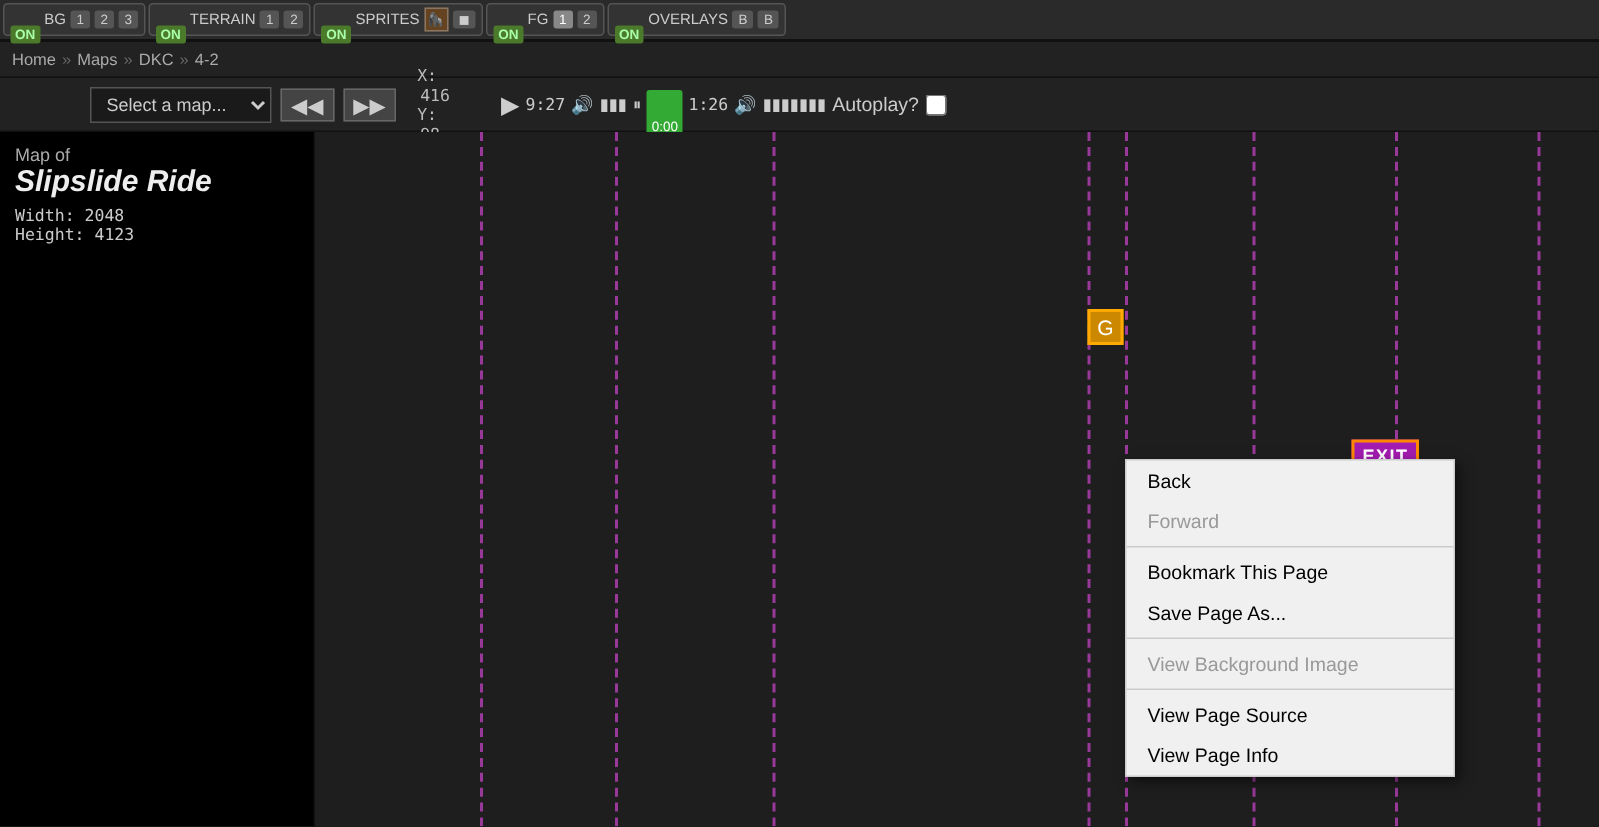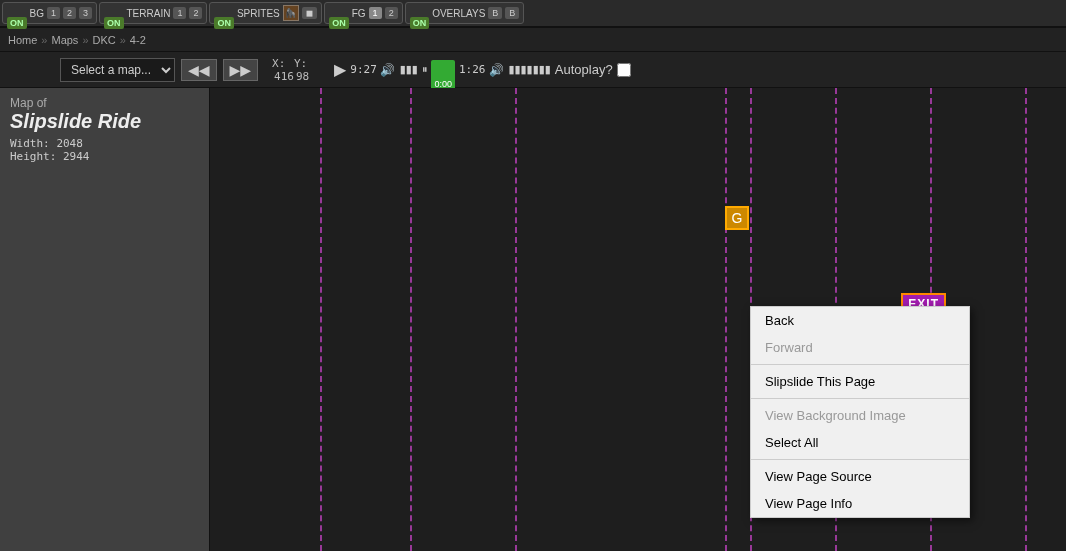--- a/index.html
+++ b/index.html
@@ -302,21 +302,21 @@
 </div>
 
 <div class="map-selector-bar">
   <div class="left-panel" style="flex-direction:row;align-items:center;gap:6px;padding:0 8px;">
     <select class="map-select">
       <option>Select a map...</option>
     </select>
     <button class="nav-btn">◀◀</button>
     <button class="nav-btn">▶▶</button>
 
-    <div style="display:flex;flex-direction:row;margin-left:8px;">
+    <div style="display:flex;flex-direction:column;margin-left:8px;">
       <span style="font-size:11px;color:#bbb;font-family:monospace;">
         <span>X:</span>
         <span style="margin-left:2px;">416</span>
       </span>
       <span style="font-size:11px;color:#bbb;font-family:monospace;">
         <span>Y:</span>
         <span style="margin-left:2px;">98</span>
       </span>
     </div>
   </div>
@@ -331,30 +331,30 @@
     <span class="time-display">1:26</span>
     <span style="color:#ccc;font-size:12px;">🔊</span>
     <span style="color:#ccc;font-size:11px;">▮▮▮▮▮▮▮</span>
     <span class="autoplay-label">Autoplay?</span>
     <input type="checkbox" class="autoplay-check" style="">
   </div>
 </div>
 
 <div style="display:flex;height:calc(551px - 28px - 24px - 36px);">
 
-  <div style="width:210px;padding:8px 10px;background:#404040;border-right:1px solid #111;flex-shrink:0;">
+  <div style="width:210px;padding:8px 10px;background:#000000;border-right:1px solid #111;flex-shrink:0;">
     <div style="font-size:12px;color:#aaa;font-style:normal;">Map of</div>
     <div style="font-size:20px;font-weight:bold;color:#eee;font-style:italic;">Slipslide Ride</div>
     <div style="font-size:11px;color:#ccc;font-family:monospace;margin-top:4px;">
       <span>Width:</span>
       <span>2048</span>
     </div>
     <div style="font-size:11px;color:#ccc;font-family:monospace;">
       <span>Height:</span>
-      <span>2944</span>
+      <span>4123</span>
     </div>
   </div>
 
   <div class="map-canvas" id="map-canvas">
 
     <div class="vline" style="left:110px;"></div>
     <div class="vline" style="left:200px;"></div>
     <div class="vline" style="left:305px;"></div>
     <div class="vline" style="left:515px;"></div>
     <div class="vline" style="left:540px;"></div>
@@ -376,31 +376,31 @@
       <div class="ctx-item">
         <span>Back</span>
       </div>
       <div class="ctx-item disabled">
         <span>Forward</span>
       </div>
 
       <div class="ctx-separator"></div>
 
       <div class="ctx-item">
-        <span>Slipslide This Page</span>
+        <span>Bookmark This Page</span>
+      </div>
+      <div class="ctx-item">
+        <span>Save Page As...</span>
       </div>
 
       <div class="ctx-separator"></div>
 
       <div class="ctx-item disabled">
         <span>View Background Image</span>
       </div>
-      <div class="ctx-item">
-        <span>Select All</span>
-      </div>
 
       <div class="ctx-separator"></div>
 
       <div class="ctx-item">
         <span>View Page Source</span>
       </div>
       <div class="ctx-item">
         <span>View Page Info</span>
       </div>
 

